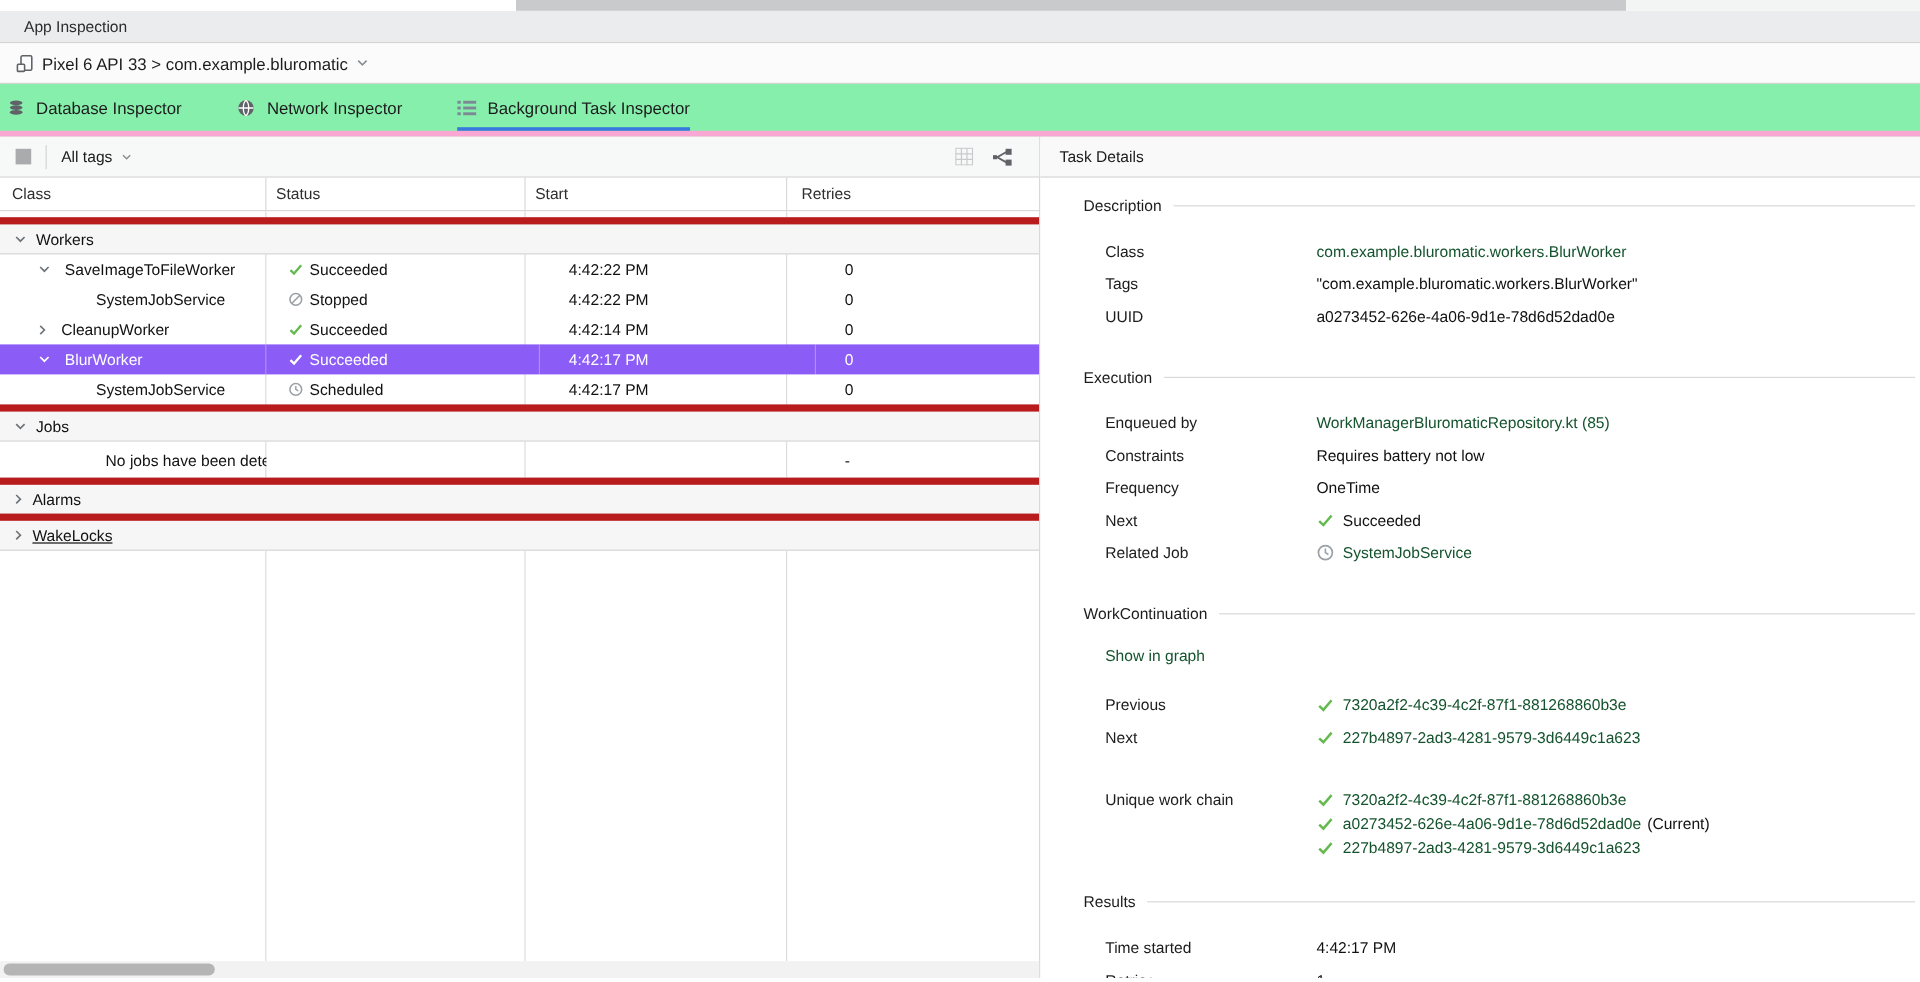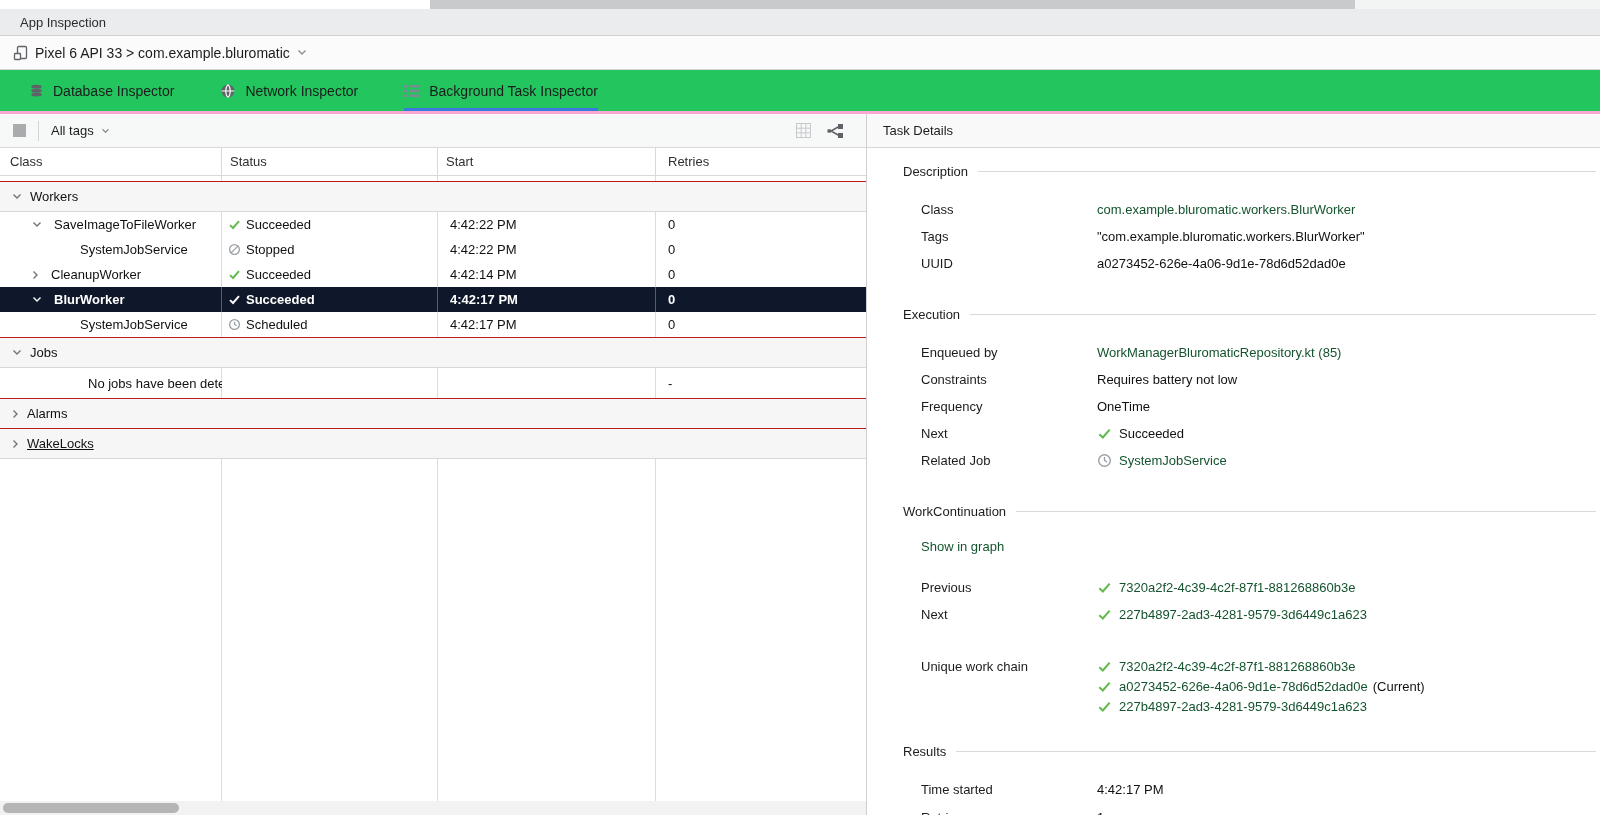--- a/index.html
+++ b/index.html
@@ -13,22 +13,22 @@
   .top-strip .seg3 { flex:1; background:#f3f4f4; }
 
   .title-bar { height:27px; background:#ebeced; border-bottom:1px solid #d3d3d3;
                display:flex; align-items:center; padding-left:20px; font-size:13px; color:#2b2b2b; }
 
   .device-bar { height:34px; background:#fbfbfc; border-bottom:1px solid #d3d3d3;
                 display:flex; align-items:center; padding-left:13px; font-size:14px; color:#1c1c1c; }
   .device-bar svg { margin-right:6px; }
   .chev { margin-left:7px; }
 
-  .tab-bar { height:44px; background:#22c55e; border-bottom:3px solid #f9a8d4;
-             display:flex; align-items:stretch; padding-left:29px; }
+  .tab-bar { height:44px; background:#86efac; border-bottom:5px solid #f9a8d4;
+             display:flex; align-items:stretch; padding-left:6px; }
   .tab { display:flex; align-items:center; gap:9px; font-size:14px; color:#1c1c1c;
          margin-right:46px; cursor:default; border-bottom:3px solid transparent; padding-top:3px; }
   .tab.active { border-bottom:3px solid #3b78dd; }
 
   
   .main { display:flex; height:701px; }
   .left  { width:867px; border-right:1px solid #cfcfcf; display:flex; flex-direction:column; background:#fff; }
   .right { flex:1; display:flex; flex-direction:column; background:#fff; }
 
   
@@ -48,37 +48,37 @@
   .thead .hc:first-child { padding-left:10px; }
   .thead .hc:last-child { border-right:none; padding-left:12px; }
 
   .rows { flex:1; position:relative; overflow:hidden; }
   .guide { position:absolute; top:0; bottom:0; width:1px; background:#dcdcdc; z-index:0; }
   .g1{left:221px;} .g2{left:437px;} .g3{left:655px;}
 
   .gap5 { height:5px; position:relative; z-index:1; }
 
   .grow { height:31px; display:flex; align-items:center; background:#f6f6f7;
-          border-top:1px solid #b91c1c; border-bottom:1px solid #d8d8d8;
+          border-top:6px solid #b91c1c; border-bottom:1px solid #d8d8d8;
           position:relative; z-index:1; font-size:13px; color:#111; }
   .grow .garrow { margin-left:12px; margin-right:8px; display:flex; }
   .grow.mtm1 { margin-top:-1px;text-decoration:underline; }
 
   .drow { height:25px; display:grid; grid-template-columns:222px 216px 218px 1fr;
-          position:relative; z-index:1; font-size:13px; color:#111; }
+          position:relative; z-index:1; font-size:13px; color:#111;gap:12px; }
   .drow .cell { display:flex; align-items:center; overflow:hidden; white-space:nowrap; }
   .cell.cls.parent { padding-left:32px; }
   .cell.cls .rarrow { margin-right:12px; display:flex; }
   .cell.cls.child { padding-left:80px; }
   .cell.status { padding-left:6px; }
   .cell.status svg { margin-right:5px; flex:none; }
   .cell.start { padding-left:12px; }
   .cell.retries { padding-left:12px; }
 
-  .drow.selected { background:#0f172a; color:#fff;font-weight:bold; }
+  .drow.selected { background:#8b5cf6; color:#fff; }
   .drow.selected .cell { border-right:1px solid rgba(255,255,255,0.30); }
   .drow.selected .cell:last-child { border-right:none; }
 
   .drow.empty { height:30px; }
   .drow.empty .cell.cls { padding-left:88px; }
 
   .hscroll { height:14px; background:#f2f2f3; position:relative; z-index:2; }
   .hscroll .thumb { position:absolute; left:3px; top:2px; width:176px; height:10px;
                     border-radius:5px; background:#b5b5b5; }
 

